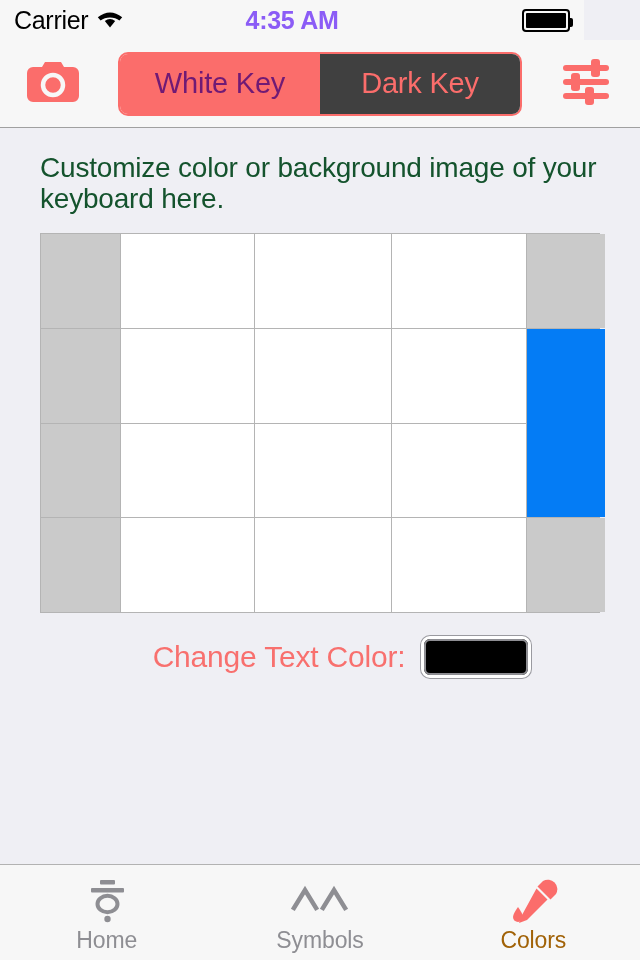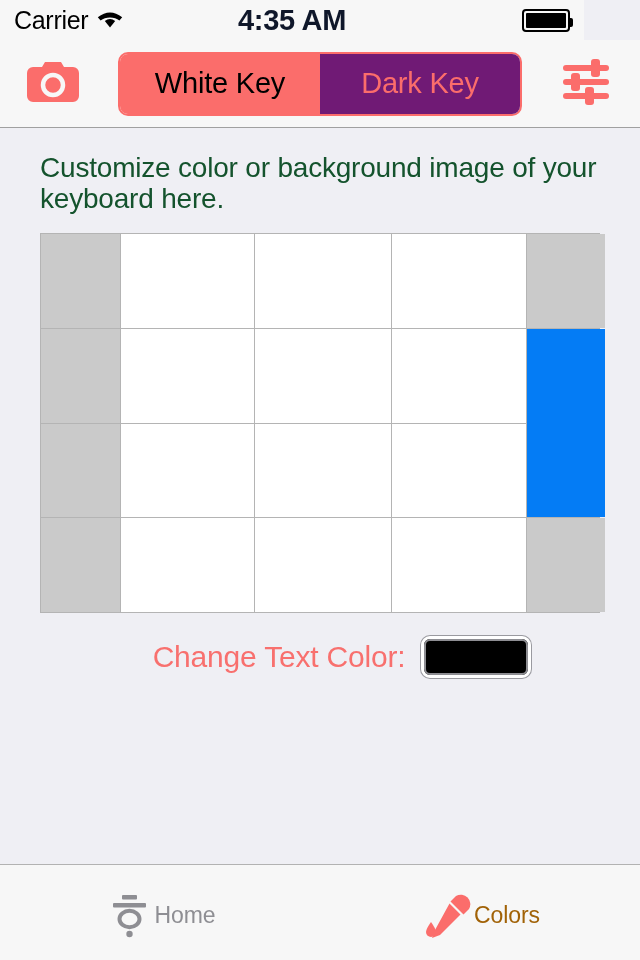--- a/index.html
+++ b/index.html
@@ -34,23 +34,23 @@
     flex: 1;
   }
   .carrier-label {
     font-size: 25px;
     color: #000;
     letter-spacing: -0.3px;
   }
   .wifi-icon { display: block; }
   .status-center {
     flex: 0 0 auto;
-    font-size: 29px;
+    font-size: 25px;
     font-weight: bold;
-    color: #0f172a;
+    color: #8b5cf6;
     letter-spacing: -0.3px;
   }
   .status-right {
     flex: 1;
     display: flex;
     justify-content: flex-end;
     align-items: center;
   }
   .battery {
     width: 48px;
@@ -110,26 +110,26 @@
     background: #fcfcfc;
   }
   .segment {
     flex: 1;
     display: flex;
     align-items: center;
     justify-content: center;
     font-size: 29px;
     cursor: pointer;
     color: #fb6d6b;
-    background: #701a75;
+    background: #404040;
     letter-spacing: -0.2px;
   }
   .segment.selected {
     background: #fb6d6b;
-    color: #000000;
+    color: #701a75;
   }
 
   
   .description {
     position: absolute;
     top: 152px;
     left: 40px;
     width: 560px;
     font-size: 28px;
     line-height: 1.12;
@@ -193,21 +193,21 @@
     bottom: 0; left: 0;
     width: 640px;
     height: 96px;
     background: #f7f7f7;
     border-top: 1px solid #b2b2b2;
     display: flex;
   }
   .tab-item {
     flex: 1;
     display: flex;
-    flex-direction: row;
+    flex-direction: column;
     align-items: center;
     justify-content: center;
     gap: 2px;
     cursor: pointer;
     padding-top: 6px;
   }
   .tab-icon {
     height: 48px;
     display: flex;
     align-items: center;
@@ -317,20 +317,31 @@
           <rect x="17" y="3" width="15" height="4.5" rx="1"></rect>
           <rect x="8" y="11" width="33" height="4.5" rx="1"></rect>
           <ellipse cx="24.5" cy="27" rx="10" ry="8.2" fill="none" stroke="#8E8E93" stroke-width="4"></ellipse>
           <circle cx="24.5" cy="42" r="3.2"></circle>
         </g>
       </svg>
     </span>
     <span class="tab-label">Home</span>
   </div>
 
+  <div class="tab-item">
+    <span class="tab-icon">
+      <svg width="62" height="48" viewBox="0 0 62 48">
+        <g fill="none" stroke="#8E8E93" stroke-width="4.5" stroke-linecap="square">
+          <polyline points="5,31 16,13 27,31"></polyline>
+          <polyline points="34,31 45,13 56,31"></polyline>
+        </g>
+      </svg>
+    </span>
+    <span class="tab-label">Symbols</span>
+  </div>
 
   <div class="tab-item active">
     <span class="tab-icon">
       <svg width="52" height="48" viewBox="0 0 52 48">
         <g fill="#FB6D6B">
           <path d="M36 4 a9.5 9.5 0 0 1 13 13 l-5.5 5.5 -13 -13 z"></path>
           <path d="M29.5 11.5 L40.5 22.5 L20 43 L12 46 L15 38 z M28 18 L34 24 L19 39 L16 41.5 L17.5 38.5 z"></path>
           <path d="M11 30 q-5 7 -5 10 a5 5 0 0 0 10 0 q0 -3 -5 -10 z"></path>
         </g>
       </svg>

